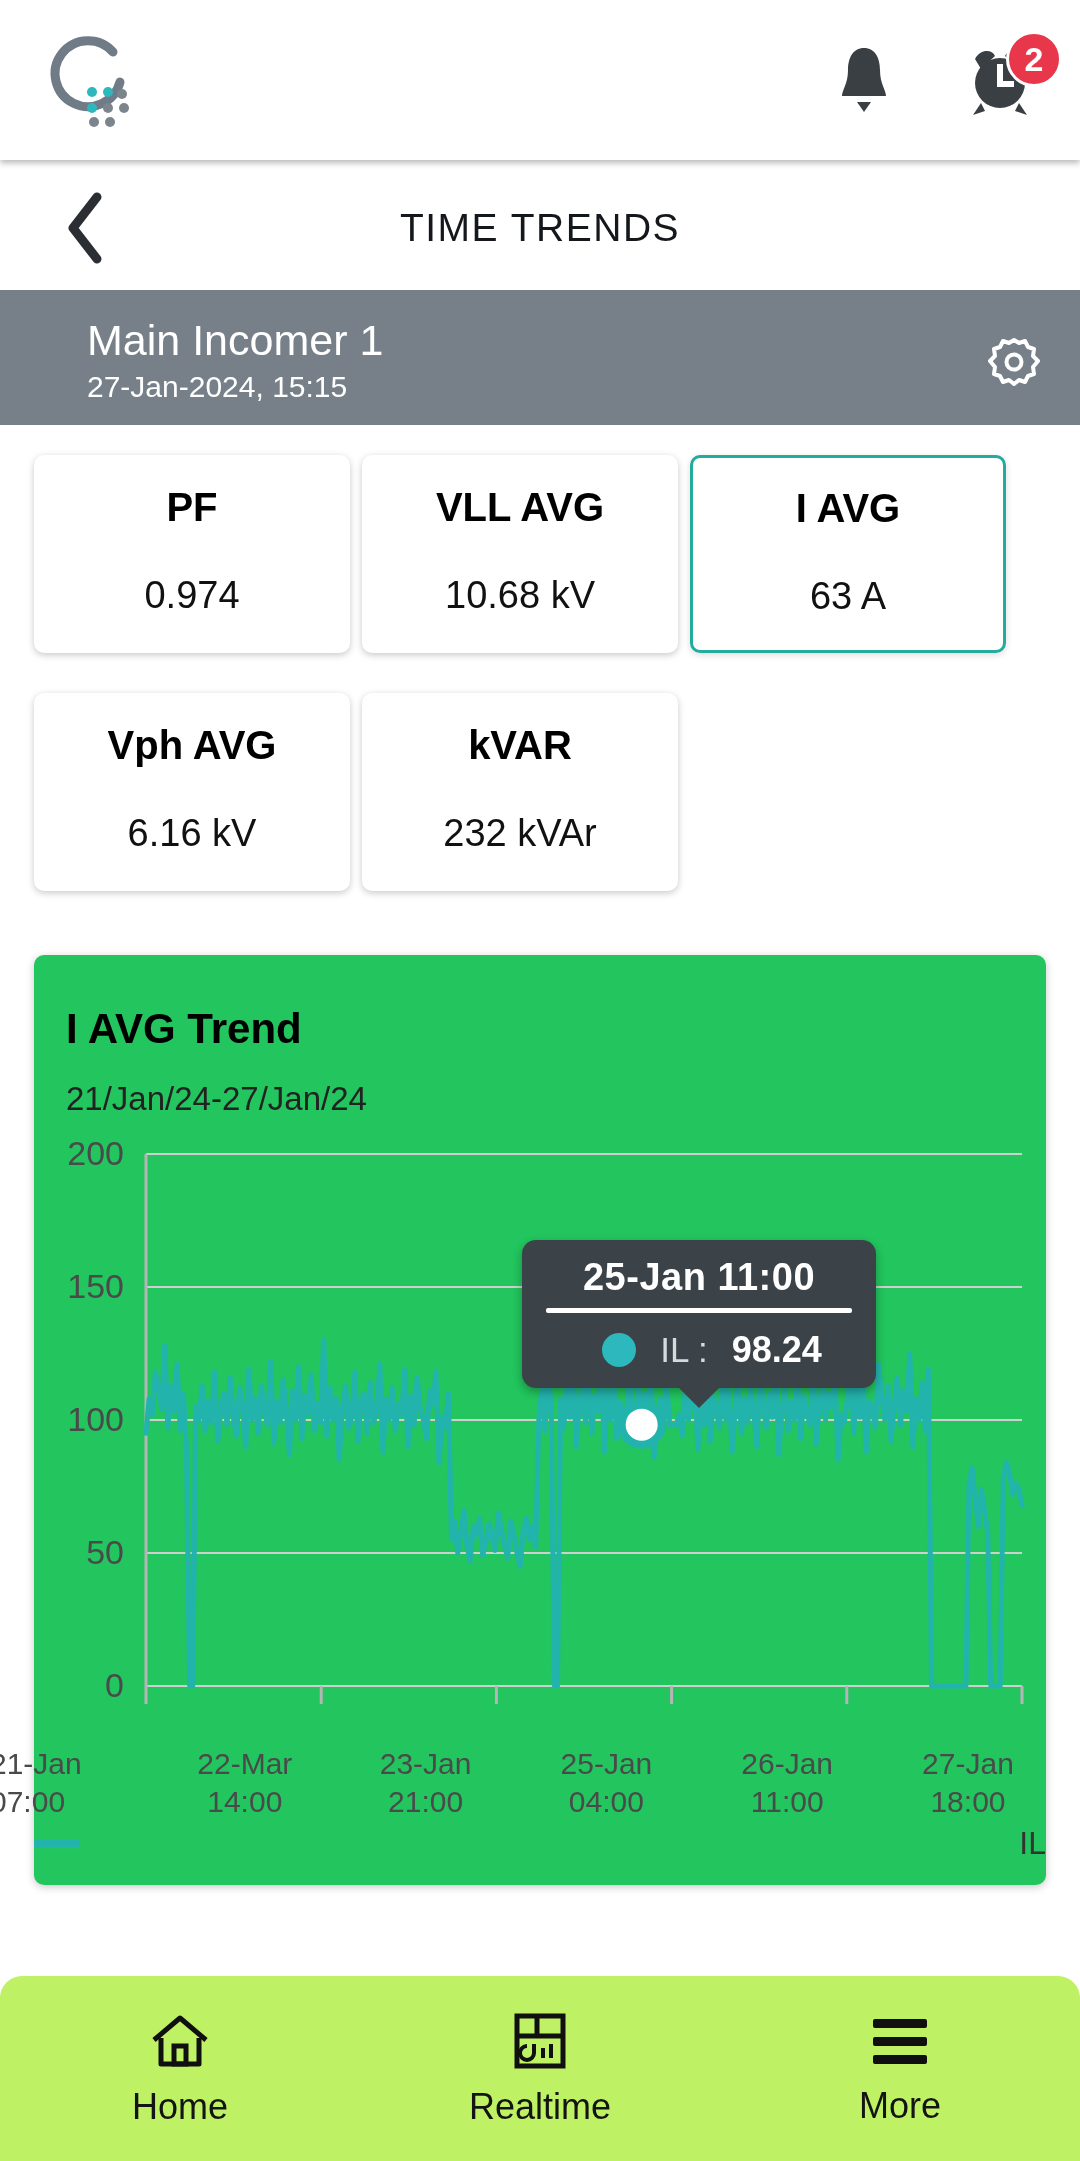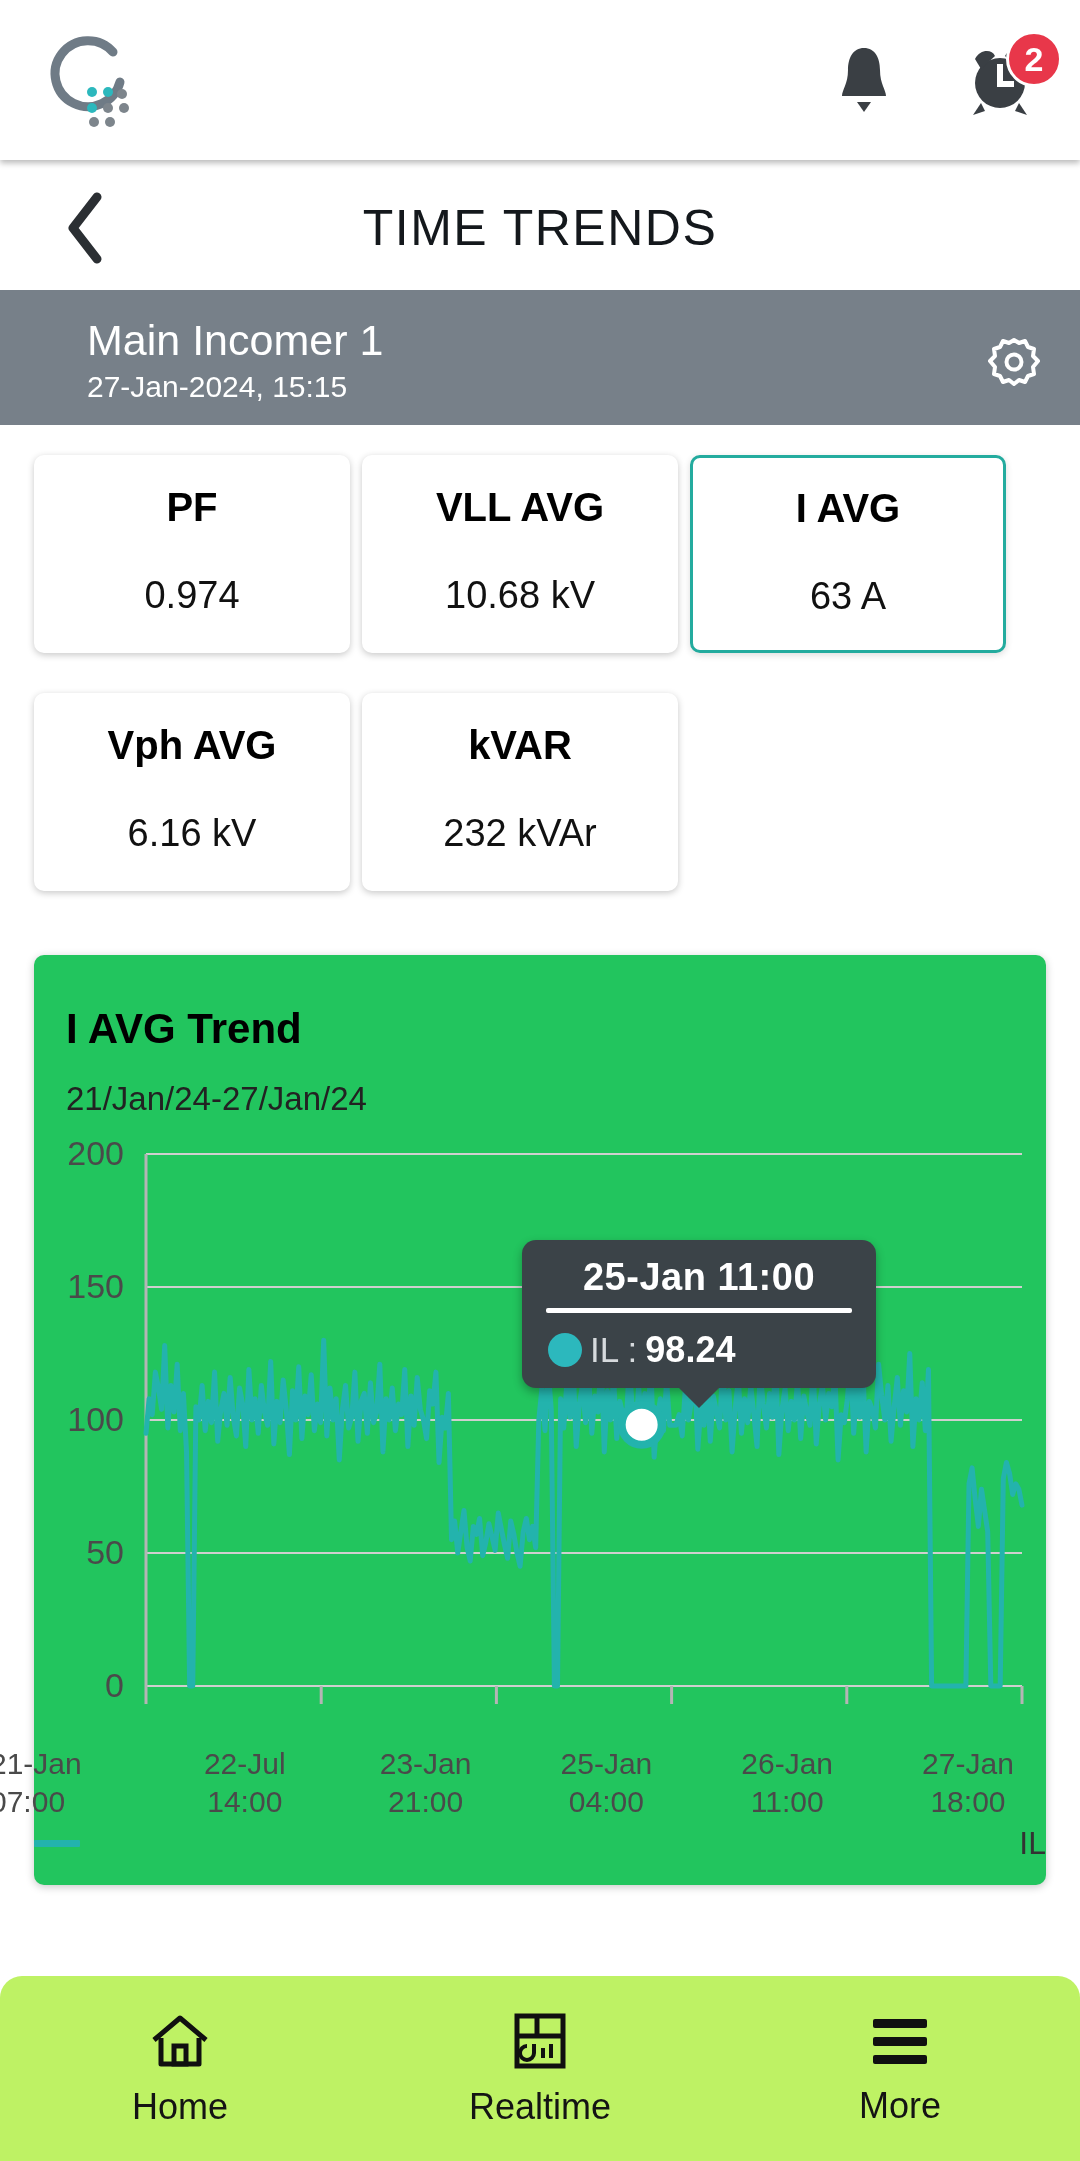--- a/index.html
+++ b/index.html
@@ -36,21 +36,21 @@
   
   .titlebar {
     position:absolute; left:0; top:166px; width:1080px; height:124px;
     background:#fff; display:flex; align-items:center; justify-content:center;
   }
   .back-btn {
     position:absolute; left:30px; top:0; height:124px; width:110px;
     display:flex; align-items:center; justify-content:center;
   }
   .page-title {
-    font-size:50px; letter-spacing:1.5px; color:#14181c;
+    font-size:39px; letter-spacing:1.5px; color:#14181c;
     font-weight:400;
   }
 
   
   .assetbar {
     position:absolute; left:0; top:290px; width:1080px; height:135px;
     background:#778089; display:flex; align-items:center;
   }
   .asset-text { position:absolute; left:42px; top:26px;margin-left:45px; }
   .asset-name { font-size:43px; color:#fff; line-height:1.12; font-weight:400; }
@@ -101,21 +101,21 @@
   .tooltip {
     position:absolute; left:522px; top:1240px; width:354px; height:148px;
     background:#3b4348; border-radius:14px; z-index:4;
     box-shadow:0 4px 10px rgba(0,0,0,.3);
   }
   .tt-time {
     text-align:center; color:#fff; font-size:38px; font-weight:bold;
     padding-top:16px; letter-spacing:.5px;
   }
   .tt-rule { height:5px; background:#fff; margin:9px 24px 0 24px; border-radius:2px; }
-  .tt-row { display:flex; align-items:center; gap:8px; padding:16px 0 0 26px; }
+  .tt-row { display:flex; align-items:center; gap:24px; padding:16px 0 0 26px;justify-content:center; }
   .tt-dot { width:34px; height:34px; border-radius:50%; background:#2cb8bd; flex:none; }
   .tt-series { color:#d6dadd; font-size:35px; }
   .tt-value { color:#fff; font-size:36px; font-weight:bold; }
   .tt-arrow {
     position:absolute; left:calc(50% - 22px); bottom:-20px;
     width:0;height:0; border-left:22px solid transparent;
     border-right:22px solid transparent; border-top:22px solid #3b4348;
   }
 
   
@@ -243,21 +243,21 @@
           <line x1="637.6" y1="556" x2="637.6" y2="574" stroke="#b5b5b5" stroke-width="3"></line>
           <line x1="812.8000000000001" y1="556" x2="812.8000000000001" y2="574" stroke="#b5b5b5" stroke-width="3"></line>
           <line x1="988" y1="556" x2="988" y2="574" stroke="#b5b5b5" stroke-width="3"></line>
           <path d="M112.00 303.30 L115.12 268.72 L118.23 284.68 L121.35 242.12 L124.47 258.08 L127.59 279.36 L130.70 215.52 L133.82 297.98 L136.94 255.42 L140.06 282.02 L143.17 234.14 L146.29 300.64 L149.41 263.40 L152.53 321.92 L155.64 556.00 L158.76 556.00 L161.88 276.70 L165.00 290.00 L168.11 255.42 L171.23 300.64 L174.35 271.38 L177.47 292.66 L180.58 242.12 L183.70 311.28 L186.82 279.36 L189.94 263.40 L193.05 295.32 L196.17 247.44 L199.29 287.34 L202.41 305.96 L205.52 258.08 L208.64 274.04 L211.76 316.60 L214.88 239.46 L217.99 290.00 L221.11 268.72 L224.23 303.30 L227.35 255.42 L230.46 282.02 L233.58 295.32 L236.70 231.48 L239.81 313.94 L242.93 271.38 L246.05 292.66 L249.17 250.10 L252.28 279.36 L255.40 324.58 L258.52 260.74 L261.64 290.00 L264.75 236.80 L267.87 308.62 L270.99 266.06 L274.11 284.68 L277.22 244.78 L280.34 300.64 L283.46 274.04 L286.58 292.66 L289.69 210.20 L292.81 305.96 L295.93 258.08 L299.05 290.00 L302.16 268.72 L305.28 329.90 L308.40 279.36 L311.52 255.42 L314.63 297.98 L317.75 287.34 L320.87 242.12 L323.99 311.28 L327.10 271.38 L330.22 263.40 L333.34 303.30 L336.46 252.76 L339.57 292.66 L342.69 282.02 L345.81 234.14 L348.93 321.92 L352.04 268.72 L355.16 290.00 L358.28 258.08 L361.40 300.64 L364.51 274.04 L367.63 284.68 L370.75 239.46 L373.86 316.60 L376.98 266.06 L380.10 295.32 L383.22 247.44 L386.33 279.36 L389.45 290.00 L392.57 308.62 L395.69 260.74 L398.80 274.04 L401.92 242.12 L405.04 332.56 L408.16 287.34 L411.27 297.98 L414.39 263.40 L417.51 409.70 L420.63 391.08 L423.74 423.00 L426.86 401.72 L429.98 380.44 L433.10 417.68 L436.21 430.98 L439.33 396.40 L442.45 404.38 L445.57 388.42 L448.68 425.66 L451.80 412.36 L454.92 393.74 L458.04 407.04 L461.15 420.34 L464.27 383.10 L467.39 399.06 L470.51 415.02 L473.62 428.32 L476.74 391.08 L479.86 404.38 L482.98 423.00 L486.09 436.30 L489.21 401.72 L492.33 388.42 L495.44 409.70 L498.56 396.40 L501.68 417.68 L504.80 290.00 L507.91 258.08 L511.03 300.64 L514.15 239.46 L517.27 279.36 L520.38 556.00 L523.50 556.00 L526.62 268.72 L529.74 297.98 L532.85 252.76 L535.97 287.34 L539.09 234.14 L542.21 316.60 L545.32 274.04 L548.44 255.42 L551.56 292.66 L554.68 244.78 L557.79 303.30 L560.91 266.06 L564.03 282.02 L567.15 226.16 L570.26 321.92 L573.38 260.74 L576.50 290.00 L579.62 247.44 L582.73 308.62 L585.85 271.38 L588.97 284.68 L592.09 295.32 L595.20 236.80 L598.32 276.70 L601.44 313.94 L604.56 255.42 L607.67 292.66 L610.79 263.40 L613.91 279.36 L617.02 242.12 L620.14 327.24 L623.26 287.34 L626.38 268.72 L629.49 300.64 L632.61 250.10 L635.73 295.32 L638.85 295.32 L641.96 295.32 L645.08 284.68 L648.20 305.96 L651.32 258.08 L654.43 290.00 L657.55 271.38 L660.67 239.46 L663.79 319.26 L666.90 276.70 L670.02 295.32 L673.14 252.76 L676.26 311.28 L679.37 266.06 L682.49 282.02 L685.61 297.98 L688.73 234.14 L691.84 290.00 L694.96 260.74 L698.08 321.92 L701.20 279.36 L704.31 247.44 L707.43 303.30 L710.55 268.72 L713.67 292.66 L716.78 255.42 L719.90 284.68 L723.02 316.60 L726.14 242.12 L729.25 274.04 L732.37 297.98 L735.49 263.40 L738.60 287.34 L741.72 231.48 L744.84 324.58 L747.96 279.36 L751.07 258.08 L754.19 300.64 L757.31 271.38 L760.43 290.00 L763.54 250.10 L766.66 308.62 L769.78 266.06 L772.90 282.02 L776.01 295.32 L779.13 236.80 L782.25 313.94 L785.37 274.04 L788.48 255.42 L791.60 290.00 L794.72 263.40 L797.84 276.70 L800.95 244.78 L804.07 329.90 L807.19 284.68 L810.31 292.66 L813.42 268.72 L816.54 226.16 L819.66 303.30 L822.78 258.08 L825.89 287.34 L829.01 242.12 L832.13 321.92 L835.25 271.38 L838.36 279.36 L841.48 297.98 L844.60 234.14 L847.72 266.06 L850.83 290.00 L853.95 255.42 L857.07 311.28 L860.19 276.70 L863.30 247.44 L866.42 295.32 L869.54 260.74 L872.65 282.02 L875.77 223.50 L878.89 316.60 L882.01 268.72 L885.12 290.00 L888.24 252.76 L891.36 300.64 L894.48 239.46 L897.59 556.00 L900.71 556.00 L903.83 556.00 L906.95 556.00 L910.06 556.00 L913.18 556.00 L916.30 556.00 L919.42 556.00 L922.53 556.00 L925.65 556.00 L928.77 556.00 L931.89 556.00 L935.00 353.84 L938.12 337.88 L941.24 369.80 L944.36 396.40 L947.47 359.16 L950.59 380.44 L953.71 401.72 L956.83 556.00 L959.94 556.00 L963.06 556.00 L966.18 556.00 L969.30 348.52 L972.41 332.56 L975.53 343.20 L978.65 364.48 L981.77 353.84 L984.88 359.16 L988.00 375.12 " fill="none" stroke="#23b3ad" stroke-width="5" stroke-linejoin="round" stroke-linecap="round"></path>
           <circle cx="607.6725978647687" cy="294.6816" r="20" fill="#ffffff" stroke="#23b3ad" stroke-width="8"></circle>
         </svg>
     </div>
 
     <div class="xaxis">
       <div class="xtick clip"><span>21-Jan</span><br><span>07:00</span></div>
-      <div class="xtick"><span>22-Jul</span><br><span>14:00</span></div>
+      <div class="xtick"><span>22-Mar</span><br><span>14:00</span></div>
       <div class="xtick"><span>23-Jan</span><br><span>21:00</span></div>
       <div class="xtick"><span>25-Jan</span><br><span>04:00</span></div>
       <div class="xtick"><span>26-Jan</span><br><span>11:00</span></div>
       <div class="xtick"><span>27-Jan</span><br><span>18:00</span></div>
     </div>
 
     <div class="legend">
       <span class="legend-line"></span>
       <span class="legend-label">IL</span>
     </div>

